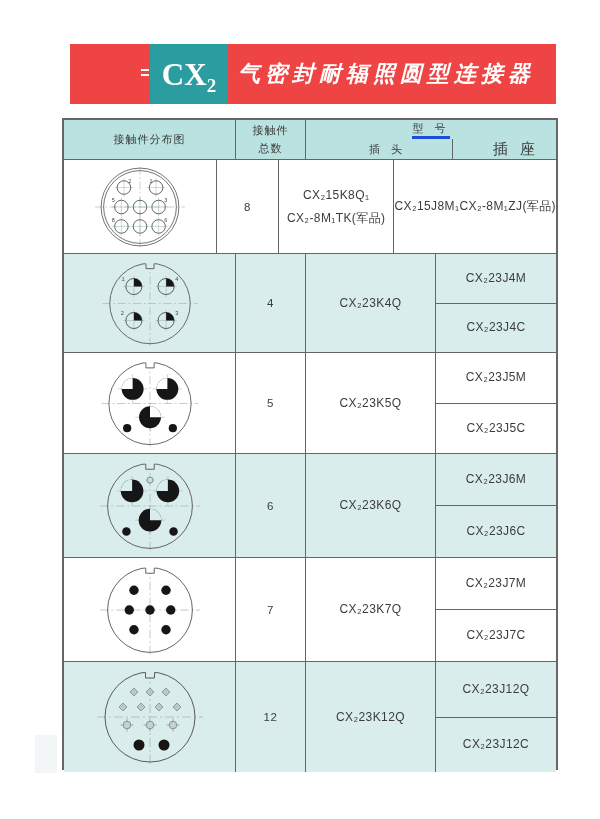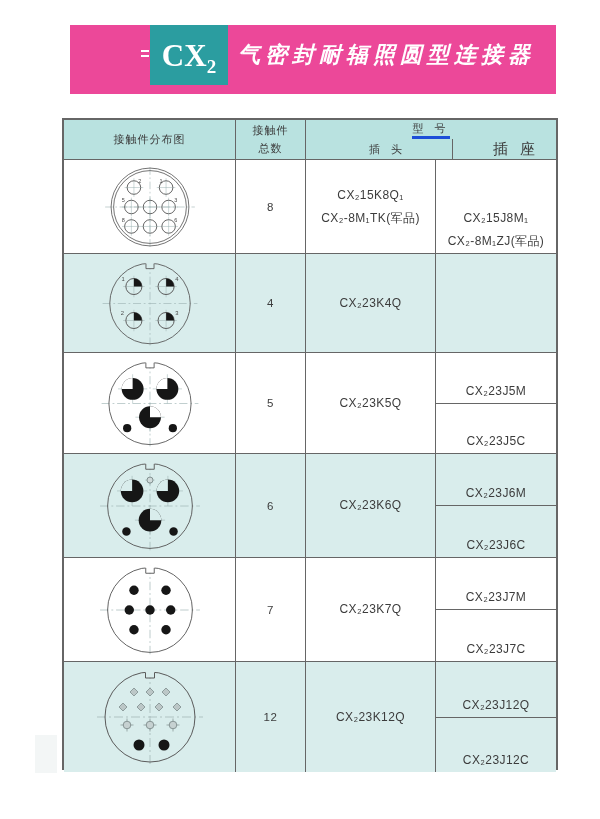--- a/index.html
+++ b/index.html
@@ -4,22 +4,22 @@
 <style>
   html,body{margin:0;padding:0;}
   body{
     width:600px;height:819px;position:relative;overflow:hidden;
     background:#ffffff;
     font-family:"Liberation Sans","DejaVu Sans",sans-serif;
     -webkit-font-smoothing:antialiased;
   }
   
   .banner{
-    position:absolute;left:70px;top:25px;width:486px;height:69px;
-    background:#ec4899;
+    position:absolute;left:70px;top:44px;width:486px;height:60px;
+    background:#ef4444;
   }
   .dash{position:absolute;background:#ffffff;width:8px;height:2px;left:71px;}
   .dash1{top:25px;}
   .dash2{top:30px;}
   .series-box{
     position:absolute;left:80px;top:0;width:78px;height:60px;
     background:#2b9da0;display:flex;align-items:center;justify-content:center;
   }
   .series{
     font-family:"Liberation Serif","DejaVu Serif",serif;
@@ -59,21 +59,21 @@
   .model-bottom{flex:1;display:flex;gap:40px;}
   .plug-h{width:130px;border-right:1.5px solid #666;box-sizing:border-box;
     display:flex;align-items:center;justify-content:center;font-size:11px;letter-spacing:4px;}
   .socket-h{flex:1;display:flex;align-items:center;justify-content:center;font-size:15px;letter-spacing:4px;}
   .tr{display:flex;border-bottom:1px solid #666;box-sizing:border-box;background:#ffffff;}
   .tr:last-child{border-bottom:none;}
   .tr.shaded{background:#d9edec;}
   .td.diagram{padding:0;overflow:hidden;}
   .td.socketcol{flex-direction:column;align-items:stretch;justify-content:stretch;padding:0;}
   .socket-cell{
-    flex:1;display:flex;flex-direction:column;align-items:center;justify-content:flex-end;
+    flex:1;display:flex;align-items:center;justify-content:center;
     box-sizing:border-box;
   }
   .socket-cell.divided{border-top:1px solid #666;}
   .model-line{font-size:12px;letter-spacing:0.4px;line-height:1.9;white-space:nowrap;}
   .count-num{font-size:11.5px;letter-spacing:0.5px;}
   .scan-artifact{position:absolute;left:35px;top:735px;width:22px;height:38px;background:#f3f6f6;}
 </style>
 </head>
 <body>
 
@@ -172,20 +172,28 @@
               <text x="44" y="64.5" font-size="6.5" fill="#4a4a4a" text-anchor="middle" font-family="Liberation Sans, sans-serif">2</text>
               <text x="105" y="64.5" font-size="6.5" fill="#4a4a4a" text-anchor="middle" font-family="Liberation Sans, sans-serif">3</text>
             </svg>
           </div>
           <div class="td c2">
             <span class="count-num">4</span>
           </div>
           <div class="td c3" style="flex-direction: column;">
             <div class="model-line">CX₂23K4Q</div>
           </div>
+          <div class="td c4 socketcol">
+            <div class="socket-cell">
+              <div class="model-line">CX₂23J4M</div>
+            </div>
+            <div class="socket-cell divided">
+              <div class="model-line">CX₂23J4C</div>
+            </div>
+          </div>
         </div>
         <div class="tr" style="height: 101px;">
           <div class="td c1 diagram">
             <svg width="150" height="95" viewBox="0 0 150 104" preserveAspectRatio="xMidYMid meet">
               <path d="M22 52 H128 M75 5 V101" stroke="#9db3b3" stroke-width="0.7" fill="none" stroke-dasharray="9 3 2 3"></path>
               <circle cx="75" cy="52" r="45" fill="none" stroke="#5a5a5a" stroke-width="1"></circle>
               <rect x="70.2" y="4.5" width="9.6" height="8" fill="#ffffff"></rect>
               <path d="M70.5 7.4 V13 H79.5 V7.4" fill="none" stroke="#5a5a5a" stroke-width="1"></path>
               <path d="M40 36 H72 M56 20 V52" stroke="#9db3b3" stroke-width="0.6"></path>
               <circle cx="56" cy="36" r="12" fill="#161616"></circle>

